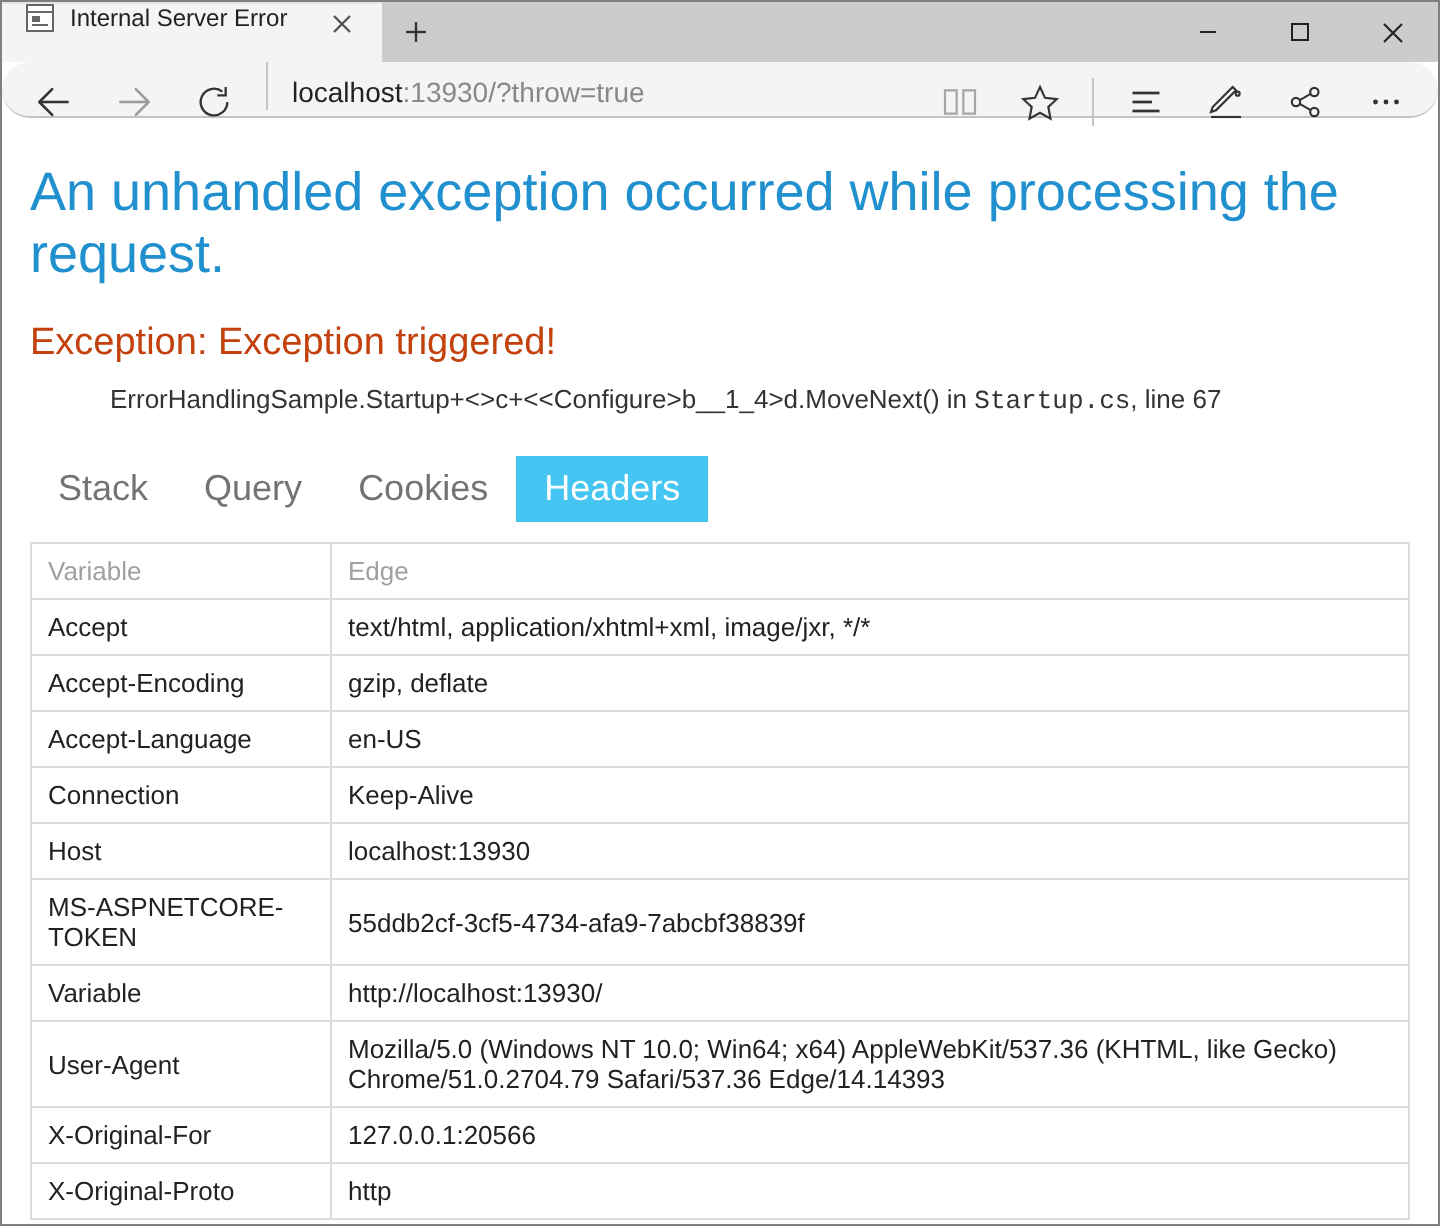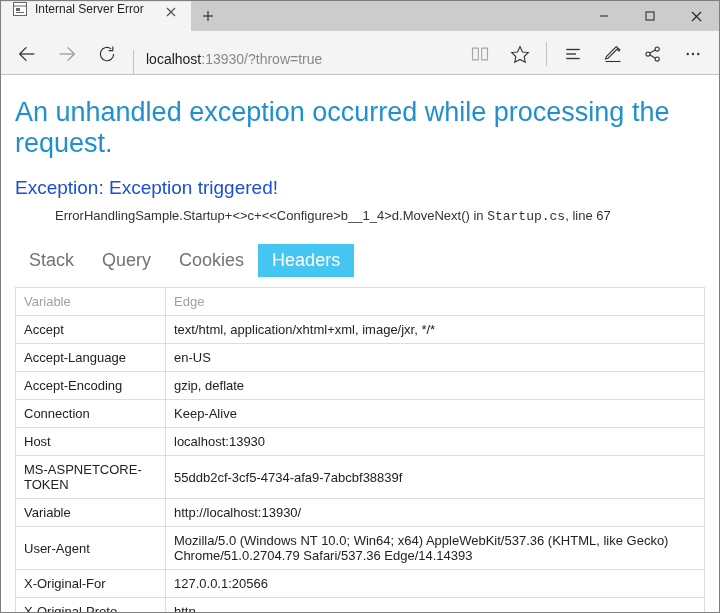--- a/index.html
+++ b/index.html
@@ -60,25 +60,26 @@
   .titlebar-spacer { flex: 1; }
   .win-btns { display: flex; }
   .win-btn {
     width: 46px; height: 30px;
     display: flex; align-items: center; justify-content: center;
     color: #222;
   }
   
   .toolbar {
     display: flex;
-    align-items: flex-end;
-    height: 44px;
+    align-items: flex-start;
+    height: 28px;
     background: #f4f4f4;
     border-bottom: 1px solid #c3c3c3;
     padding: 0 6px;
+    border-radius: 20px;
   }
   .tool-btn {
     width: 40px; height: 40px;
     display: flex; align-items: center; justify-content: center;
     color: #333;
   }
   .tool-btn svg { display:block; }
   .tool-sep {
     width: 1px; height: 24px;
     background: #c3c3c3;
@@ -102,21 +103,21 @@
   }
   h1.page-title {
     font-weight: 300;
     font-size: 27px;
     color: #2190cf;
     margin: 14px 0 18px 0;
   }
   .subheading {
     font-weight: 300;
     font-size: 19px;
-    color: #1d4ed8;
+    color: #c2410c;
     margin: 0 0 8px 0;
   }
   .stack-line {
     font-size: 13px;
     color: #333;
     margin: 4px 0 18px 40px;
     line-height: 1.4;
   }
   .stack-line .monof { font-family: Consolas, "Courier New", monospace; }
   
@@ -302,26 +303,26 @@
         <th>Variable</th>
         <th>Edge</th>
       </tr>
     </thead>
     <tbody id="headers-body">
         <tr>
           <td>Accept</td>
           <td>text/html, application/xhtml+xml, image/jxr, */*</td>
         </tr>
         <tr>
+          <td>Accept-Encoding</td>
+          <td>gzip, deflate</td>
+        </tr>
+        <tr>
           <td>Accept-Language</td>
           <td>en-US</td>
-        </tr>
-        <tr>
-          <td>Accept-Encoding</td>
-          <td>gzip, deflate</td>
         </tr>
         <tr>
           <td>Connection</td>
           <td>Keep-Alive</td>
         </tr>
         <tr>
           <td>Host</td>
           <td>localhost:13930</td>
         </tr>
         <tr>

